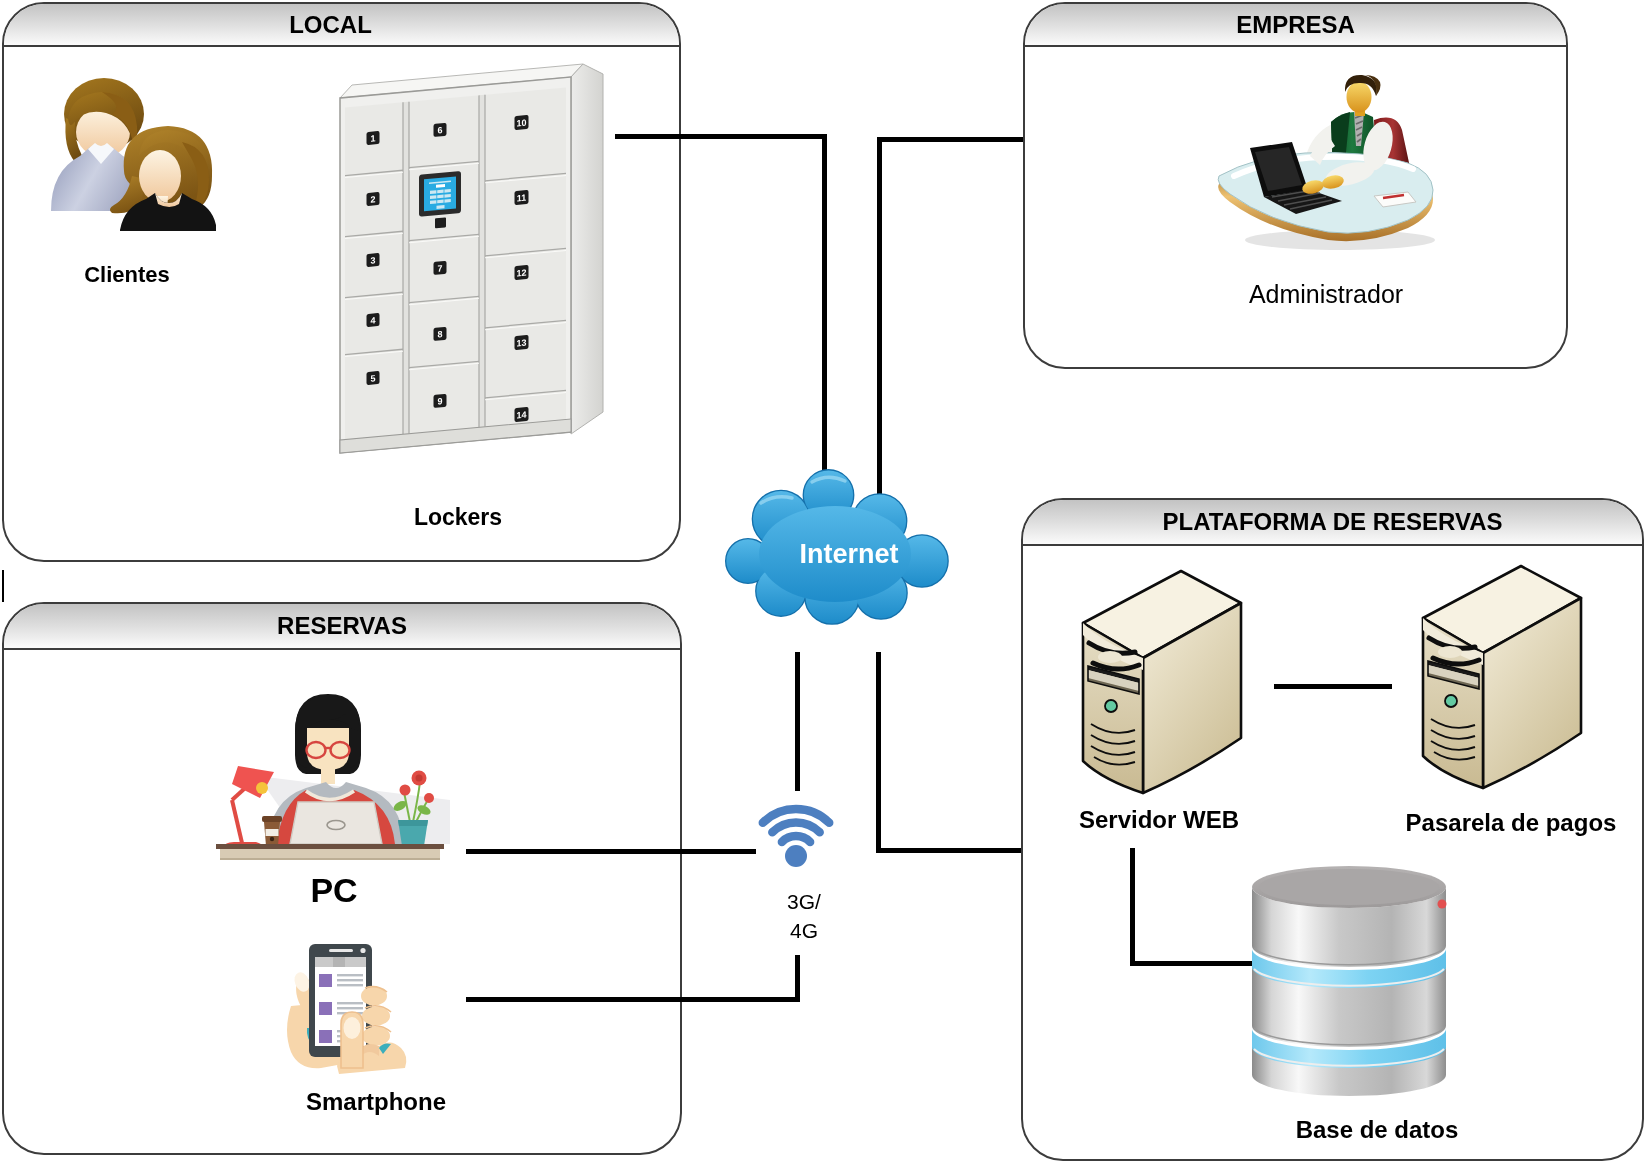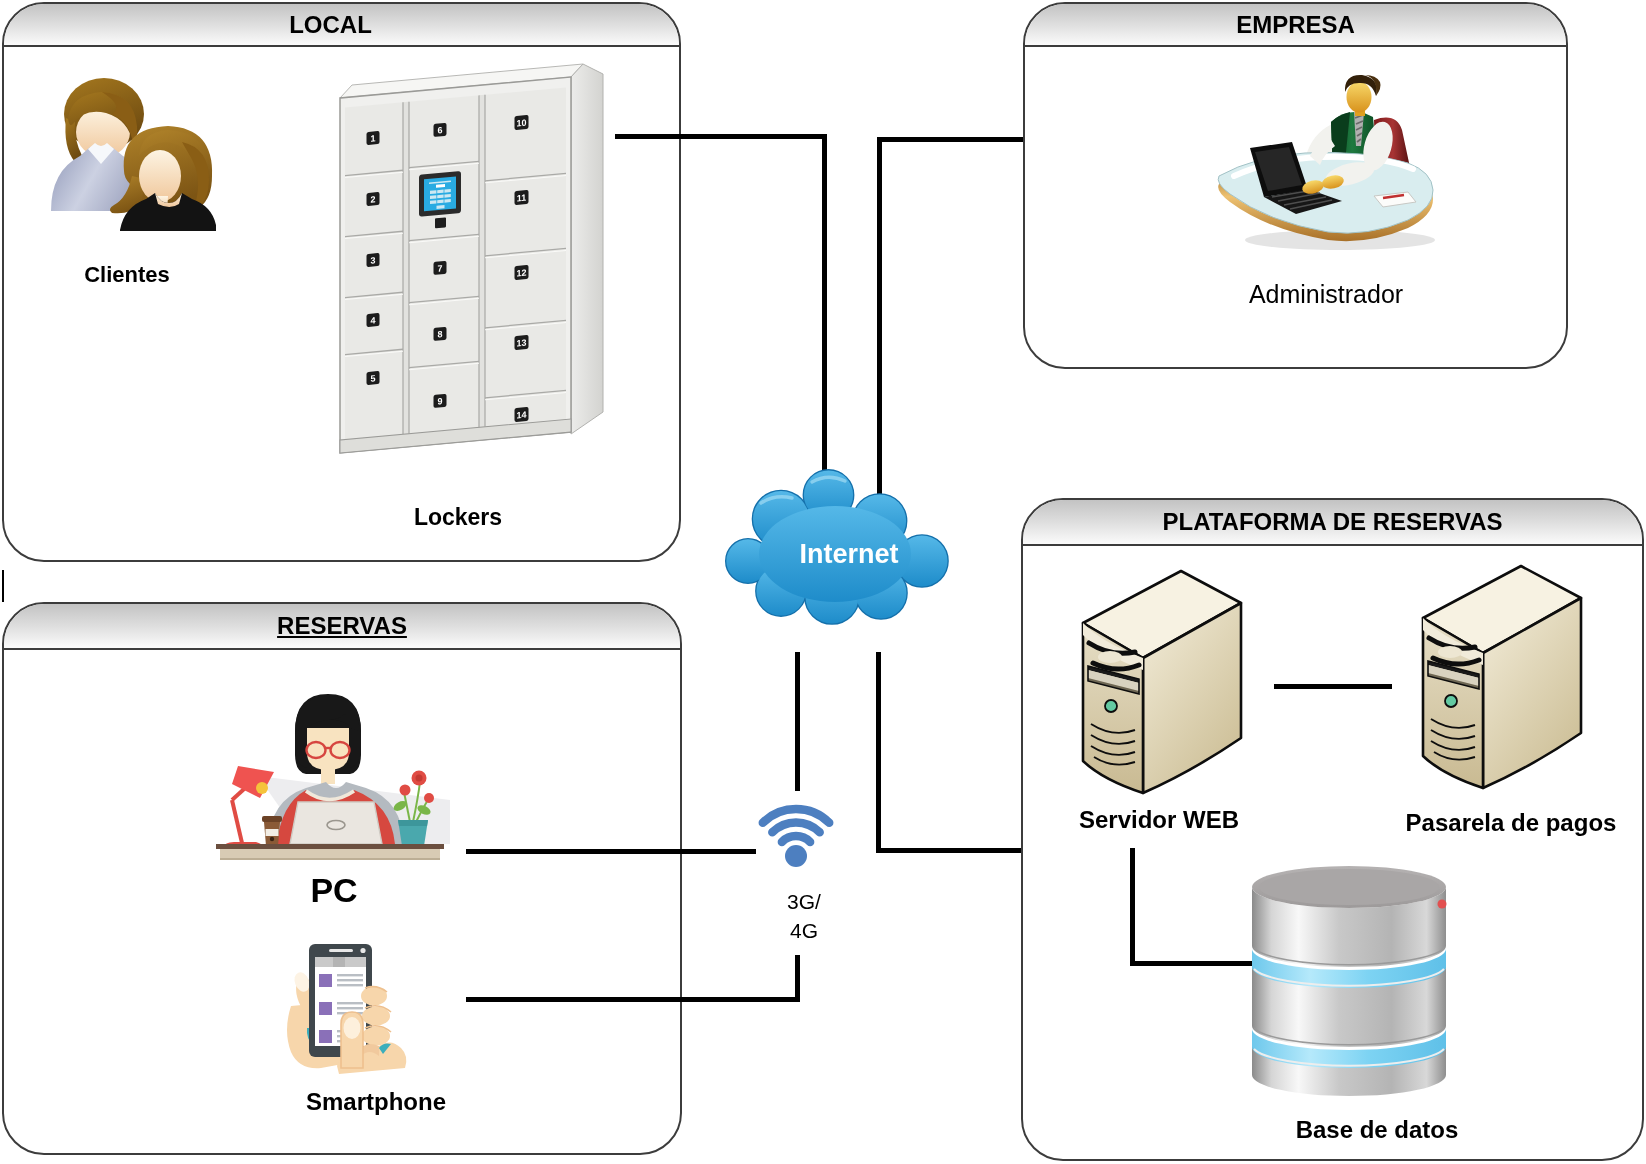--- a/index.html
+++ b/index.html
@@ -16,21 +16,21 @@
 </head>
 <body>
 
 <div class="box" style="left:2px;top:2px;width:679px;height:560px;">
   <div class="hd" style="padding-right:22px;">LOCAL</div>
 </div>
 <div class="box" style="left:1023px;top:2px;width:545px;height:367px;">
   <div class="hd">EMPRESA</div>
 </div>
 <div class="box" style="left:2px;top:602px;width:680px;height:553px;">
-  <div class="hd" style="height:44px;text-decoration:underline;">RESERVAS</div>
+  <div class="hd" style="height:44px;">RESERVAS</div>
 </div>
 <div class="box" style="left:1021px;top:498px;width:623px;height:663px;">
   <div class="hd" style="height:44px;">PLATAFORMA DE RESERVAS</div>
 </div>
 
 <div class="ln" style="left:2px;top:570px;width:2px;height:32px;"></div>
 
 <div class="ln" style="left:615px;top:134px;width:212px;height:5px;"></div>
 <div class="ln" style="left:822px;top:134px;width:5px;height:336px;"></div>
 

